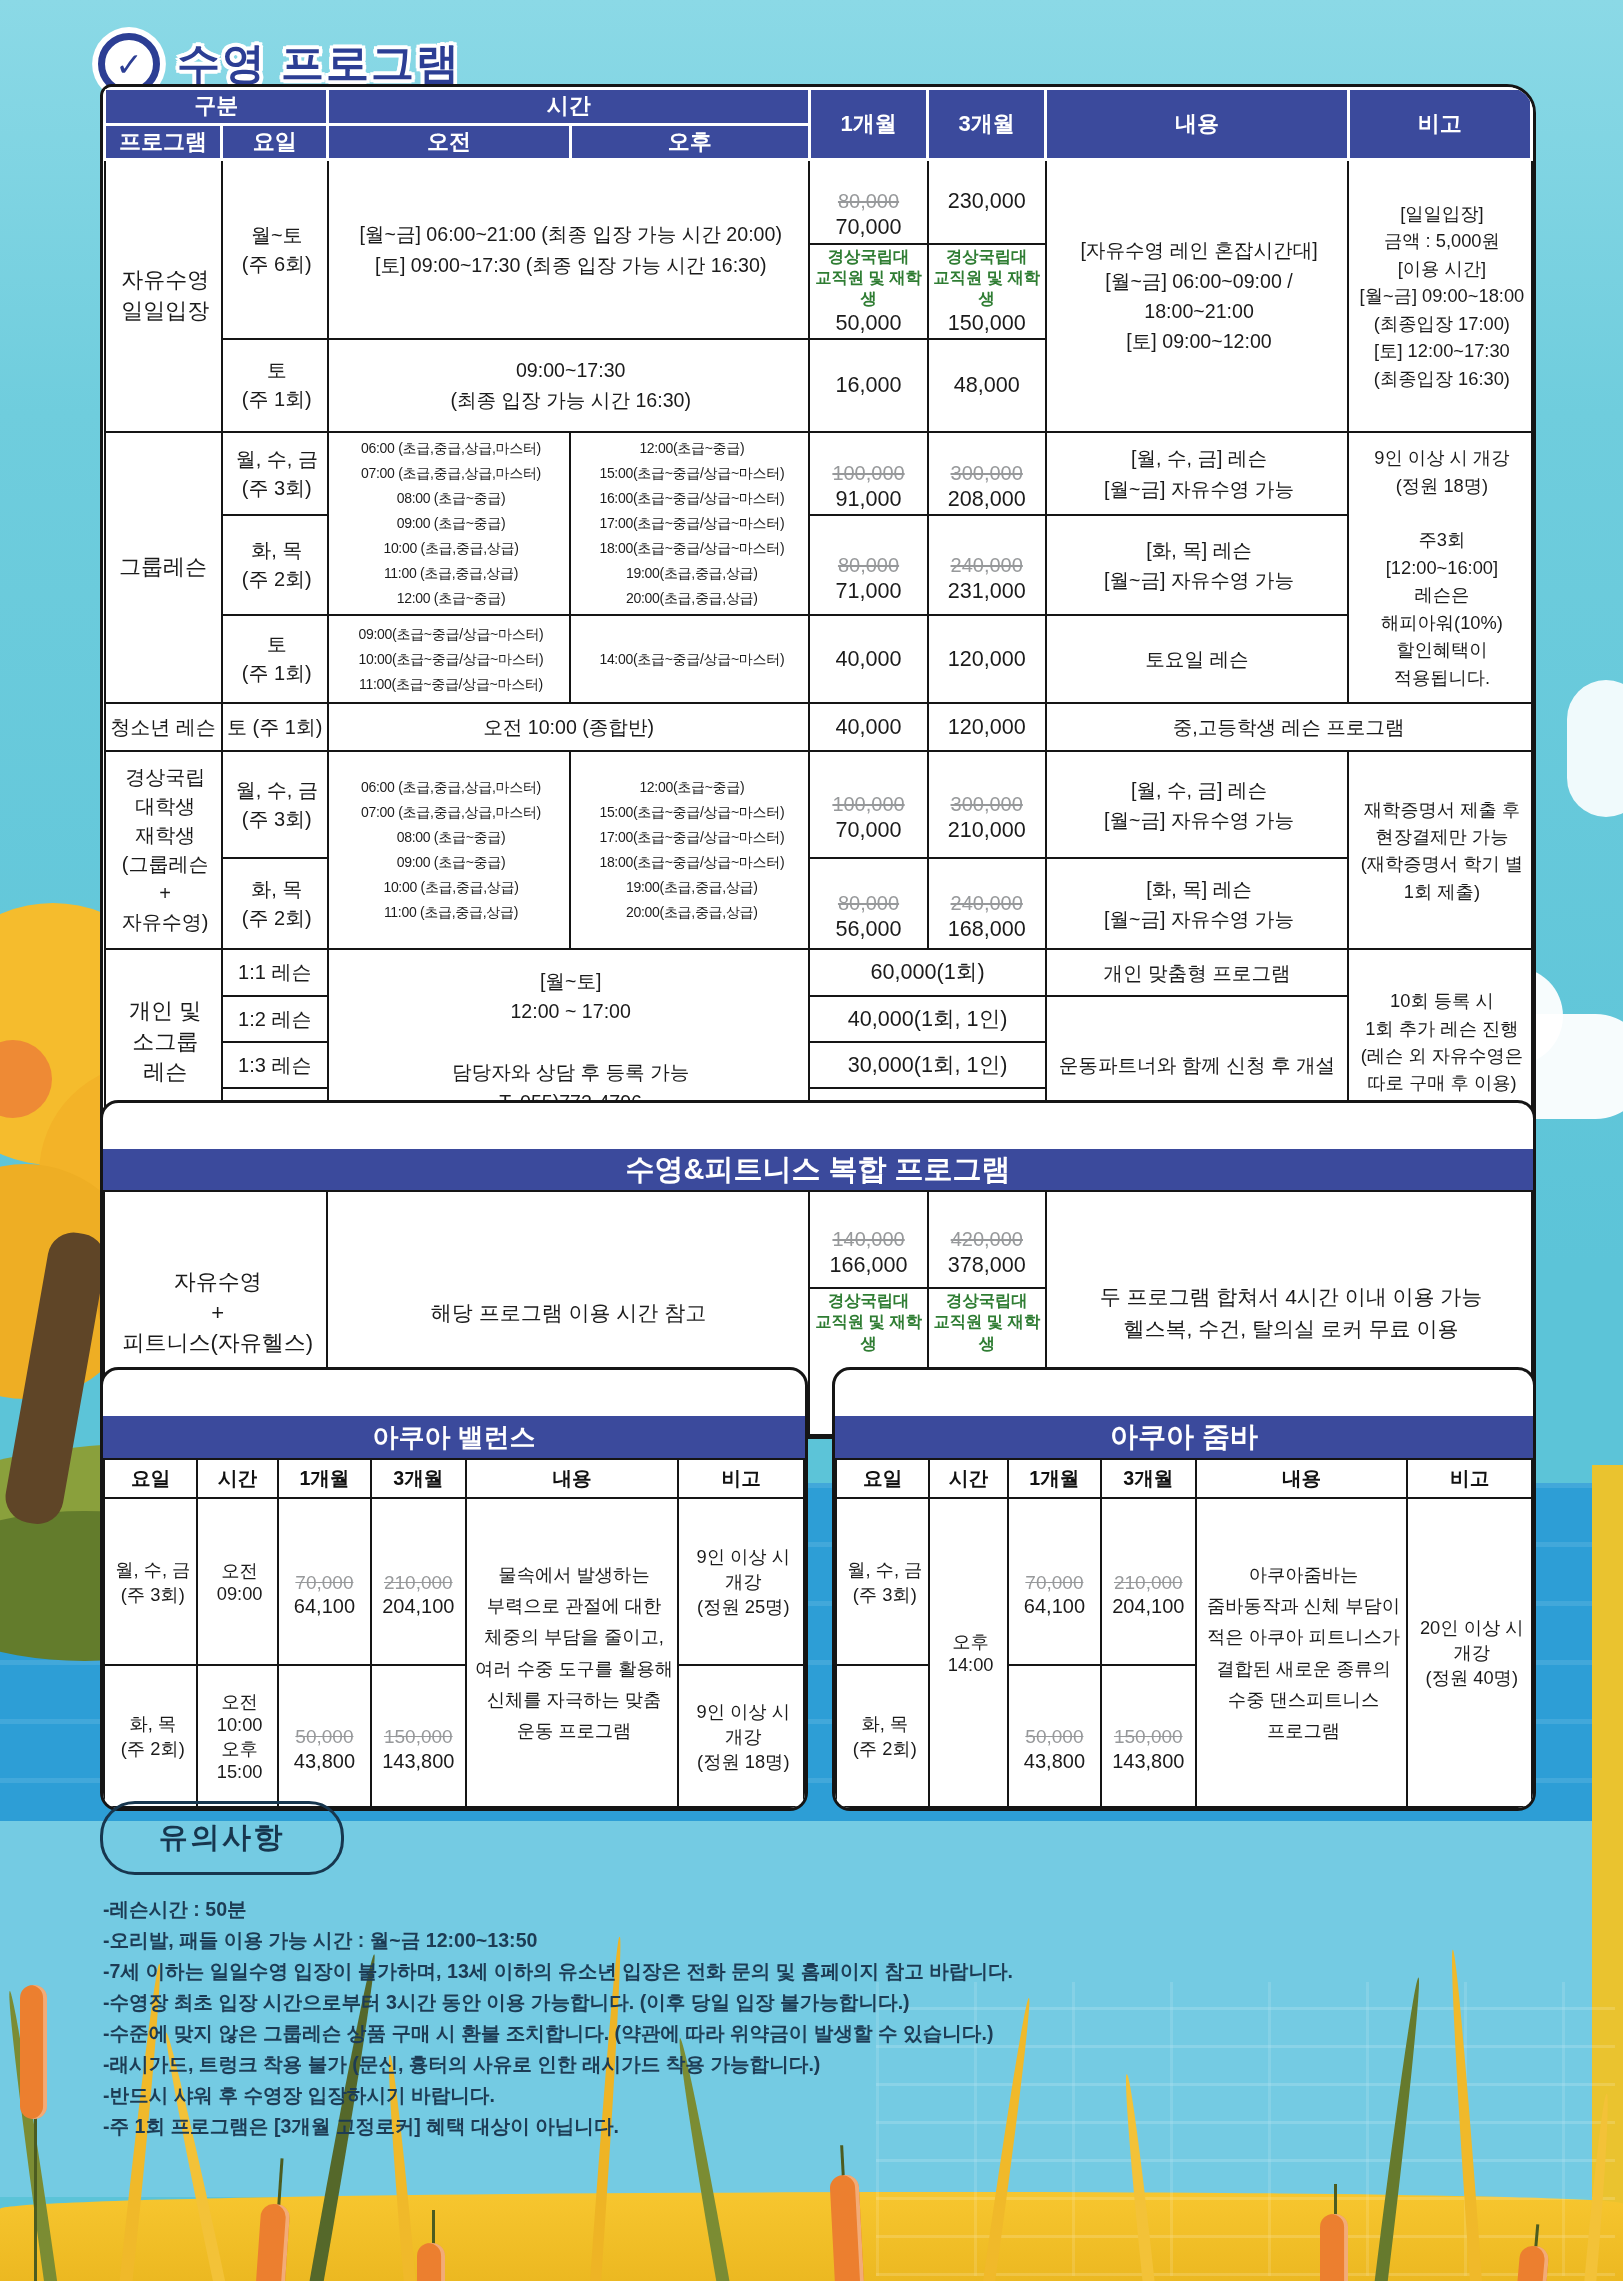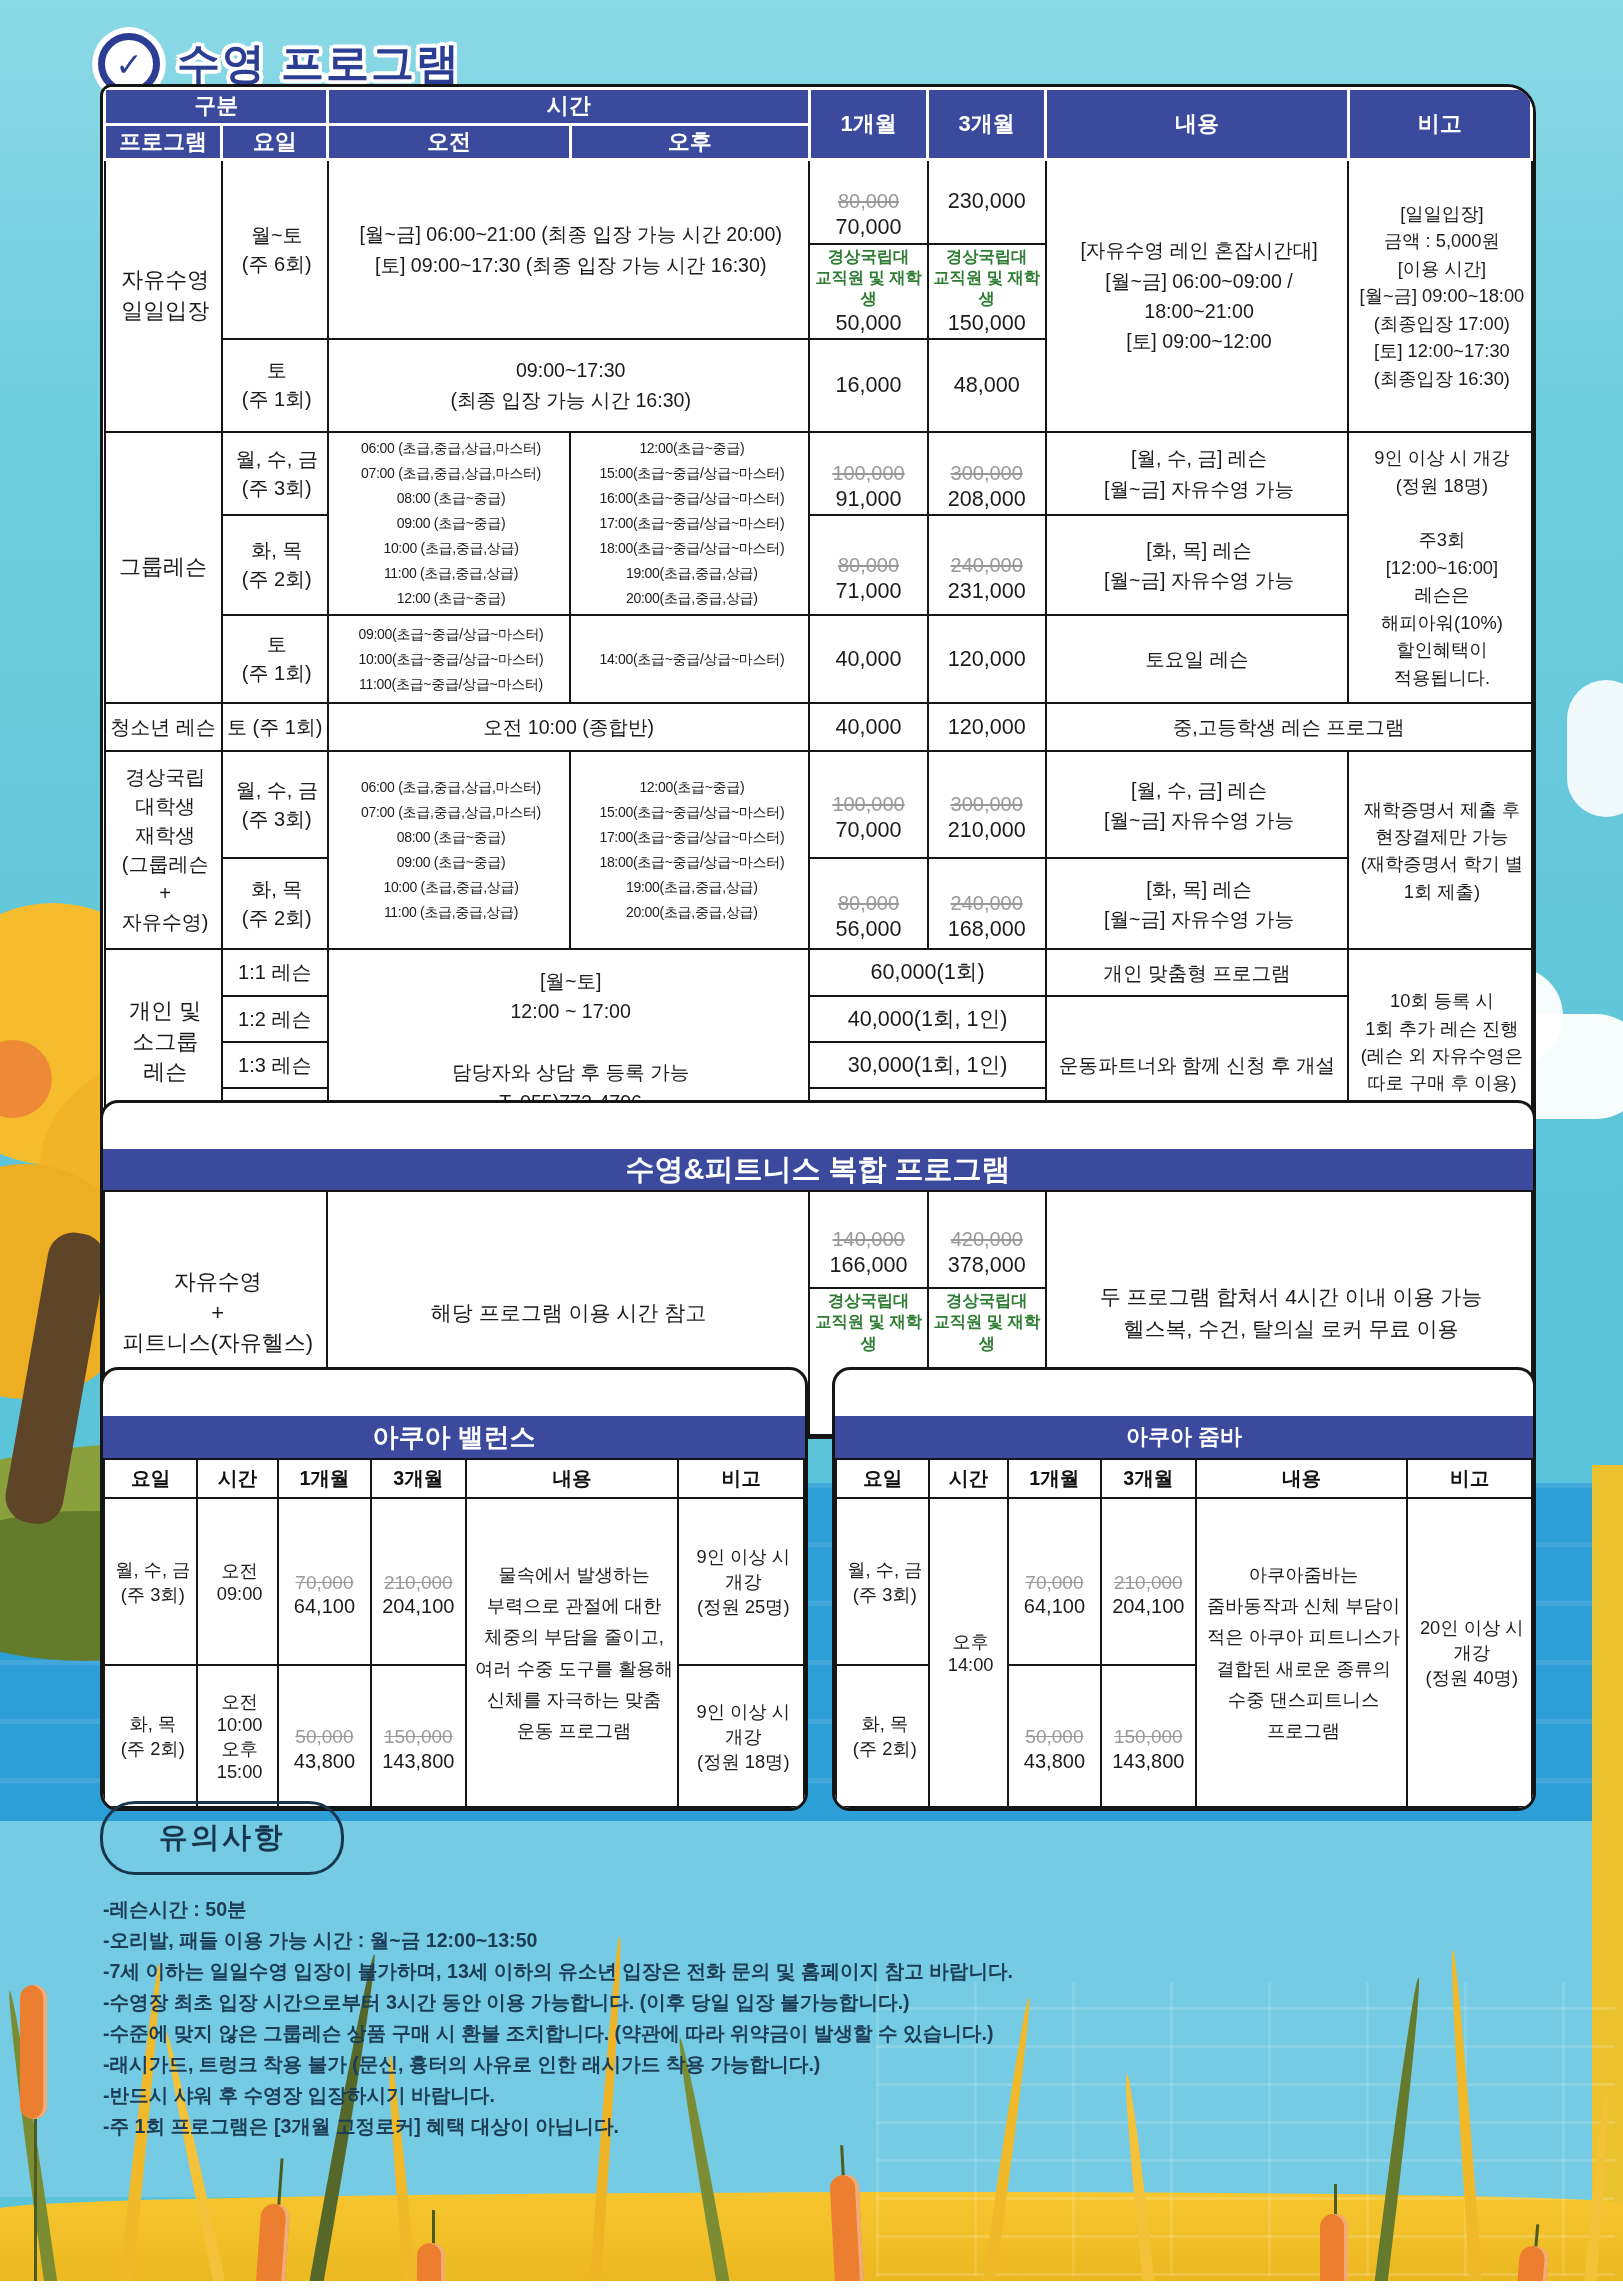--- a/index.html
+++ b/index.html
@@ -484,21 +484,21 @@
             </td>
         <td class="pre">9인 이상 시
 개강
 (정원 18명)</td>
       </tr>
     </tbody>
       </table>
   </div>
 
   <div class="abs tblwrap aq" style="left:832px;top:1367px;width:698px;border-radius:18.3px;">
-    <div class="bar" style="height:42px;font-size:22px;">
+    <div class="bar" style="height:42px;font-size:28px;">
       <span>아쿠아 줌바</span>
     </div>
     <table>
       <colgroup>
         <col style="width:93px">
           <col style="width:78px">
           <col style="width:93px">
           <col style="width:94px">
           <col style="width:211px">
           <col style="width:124px">

